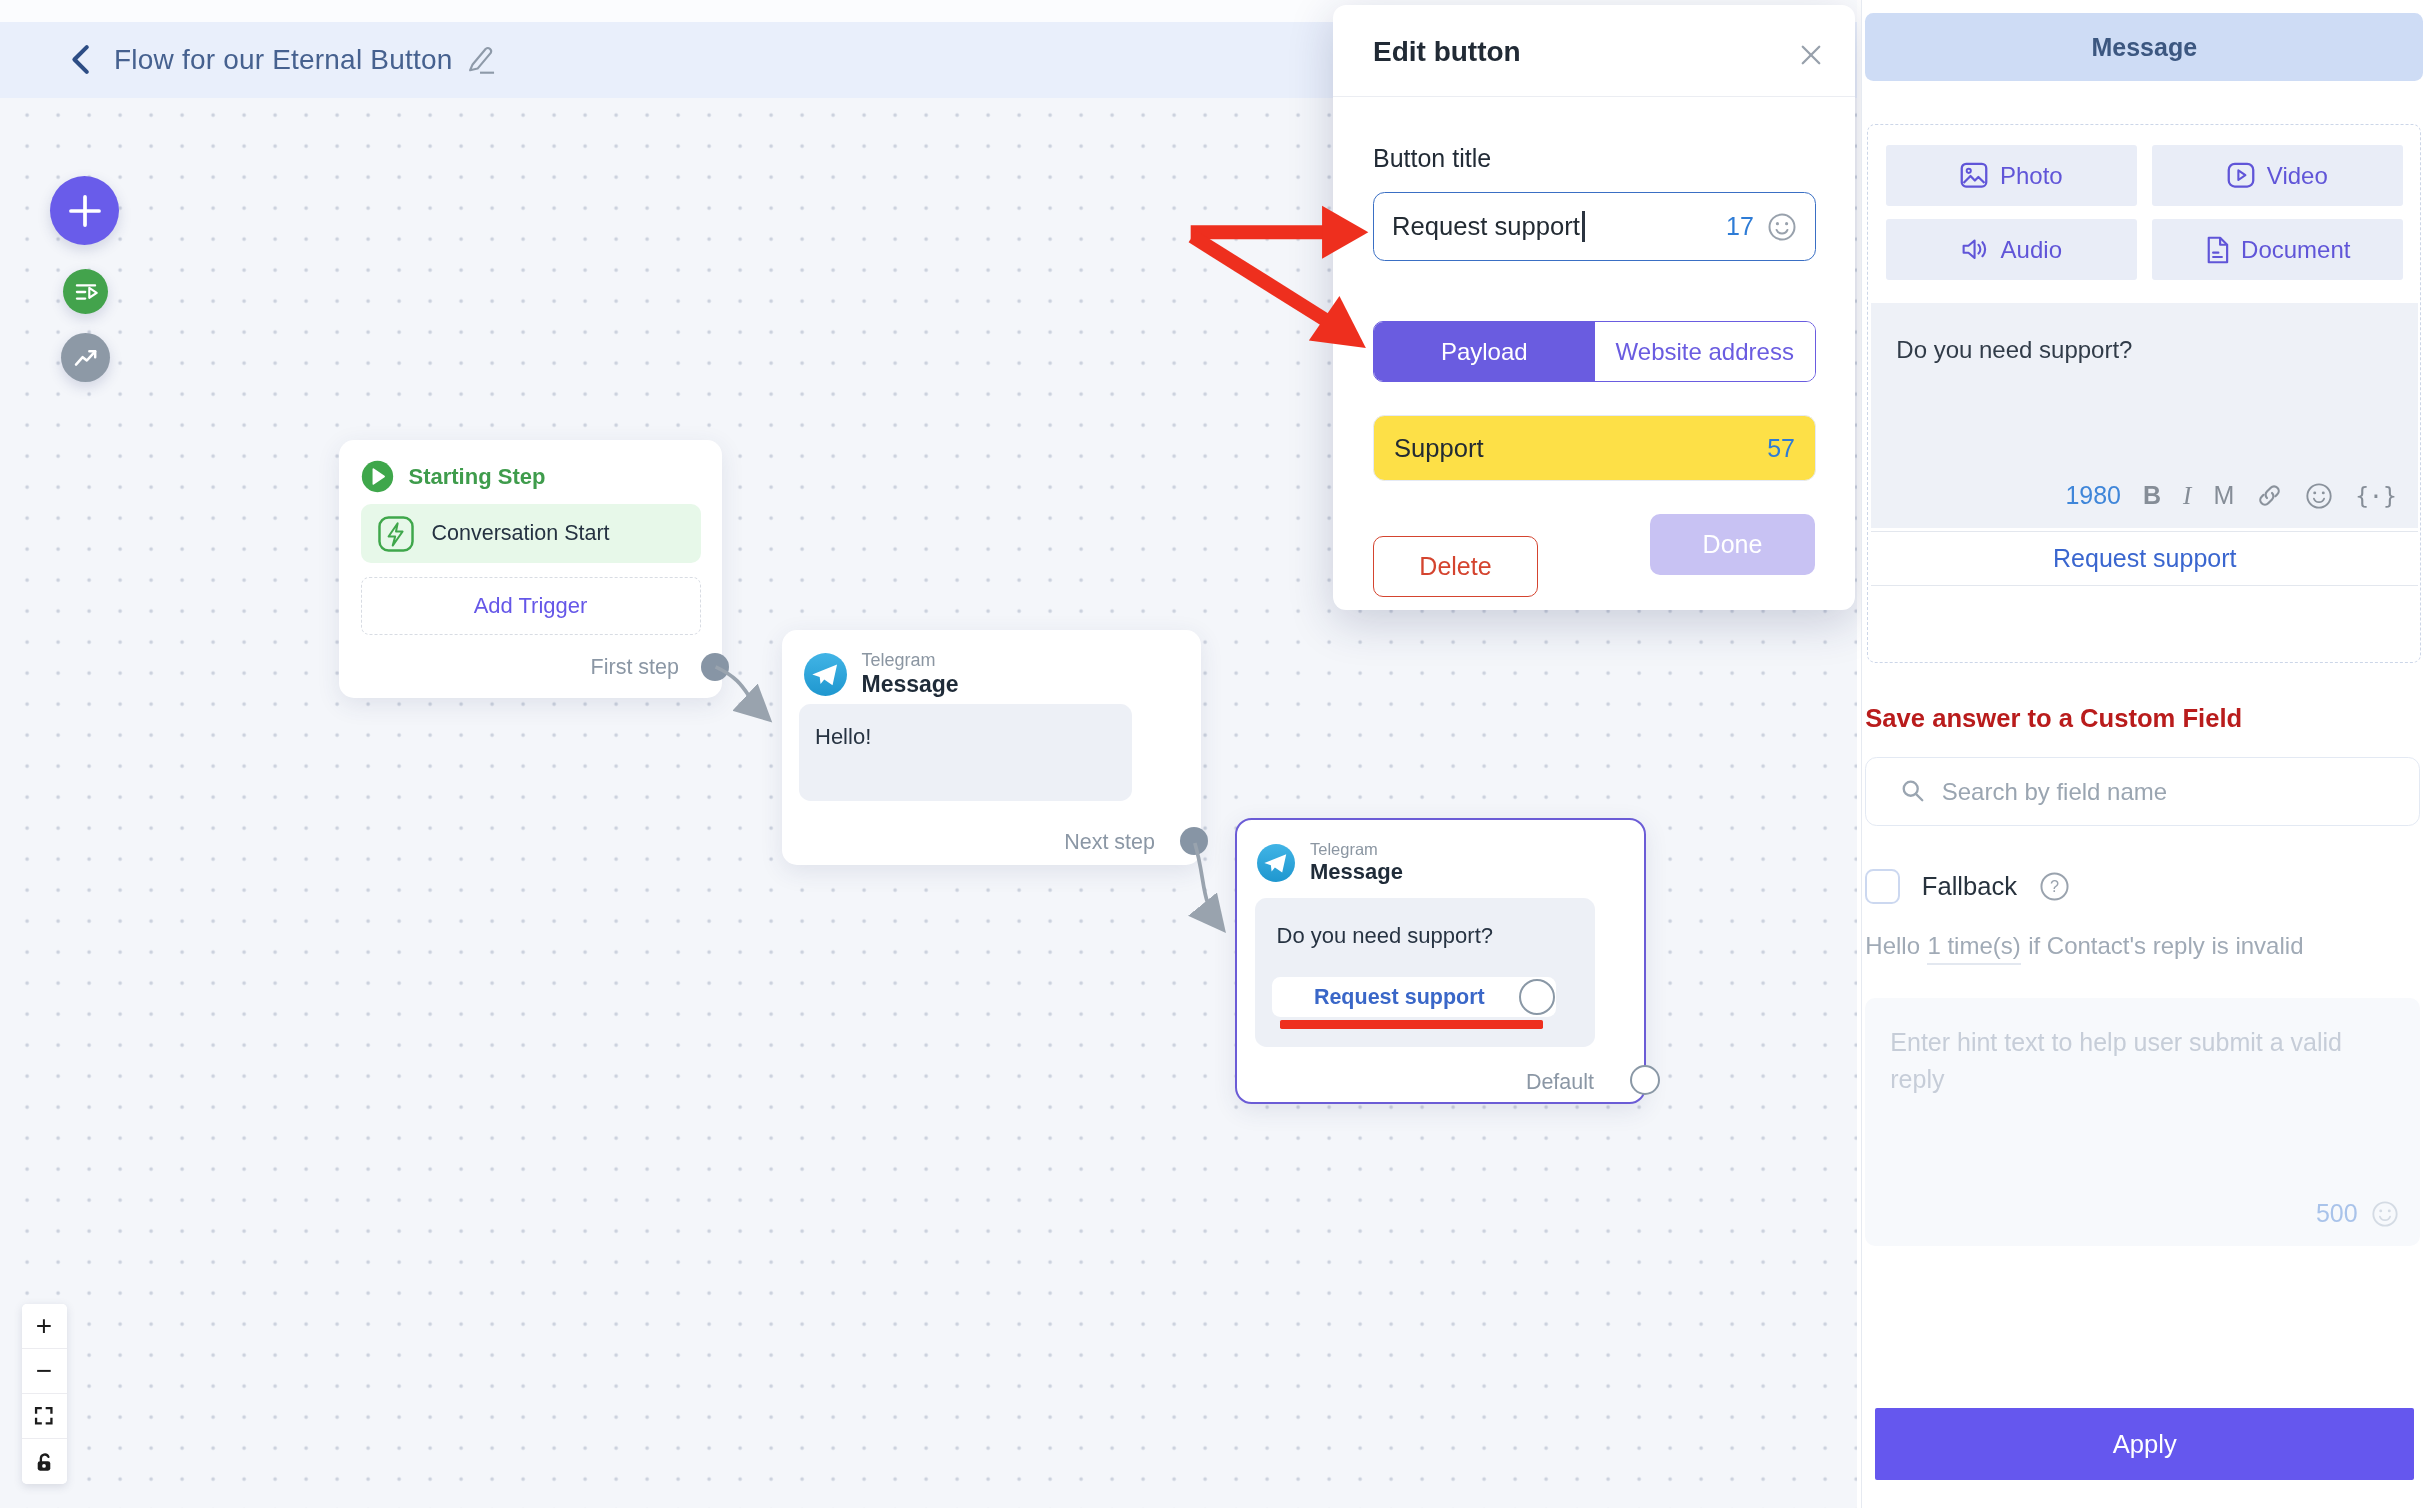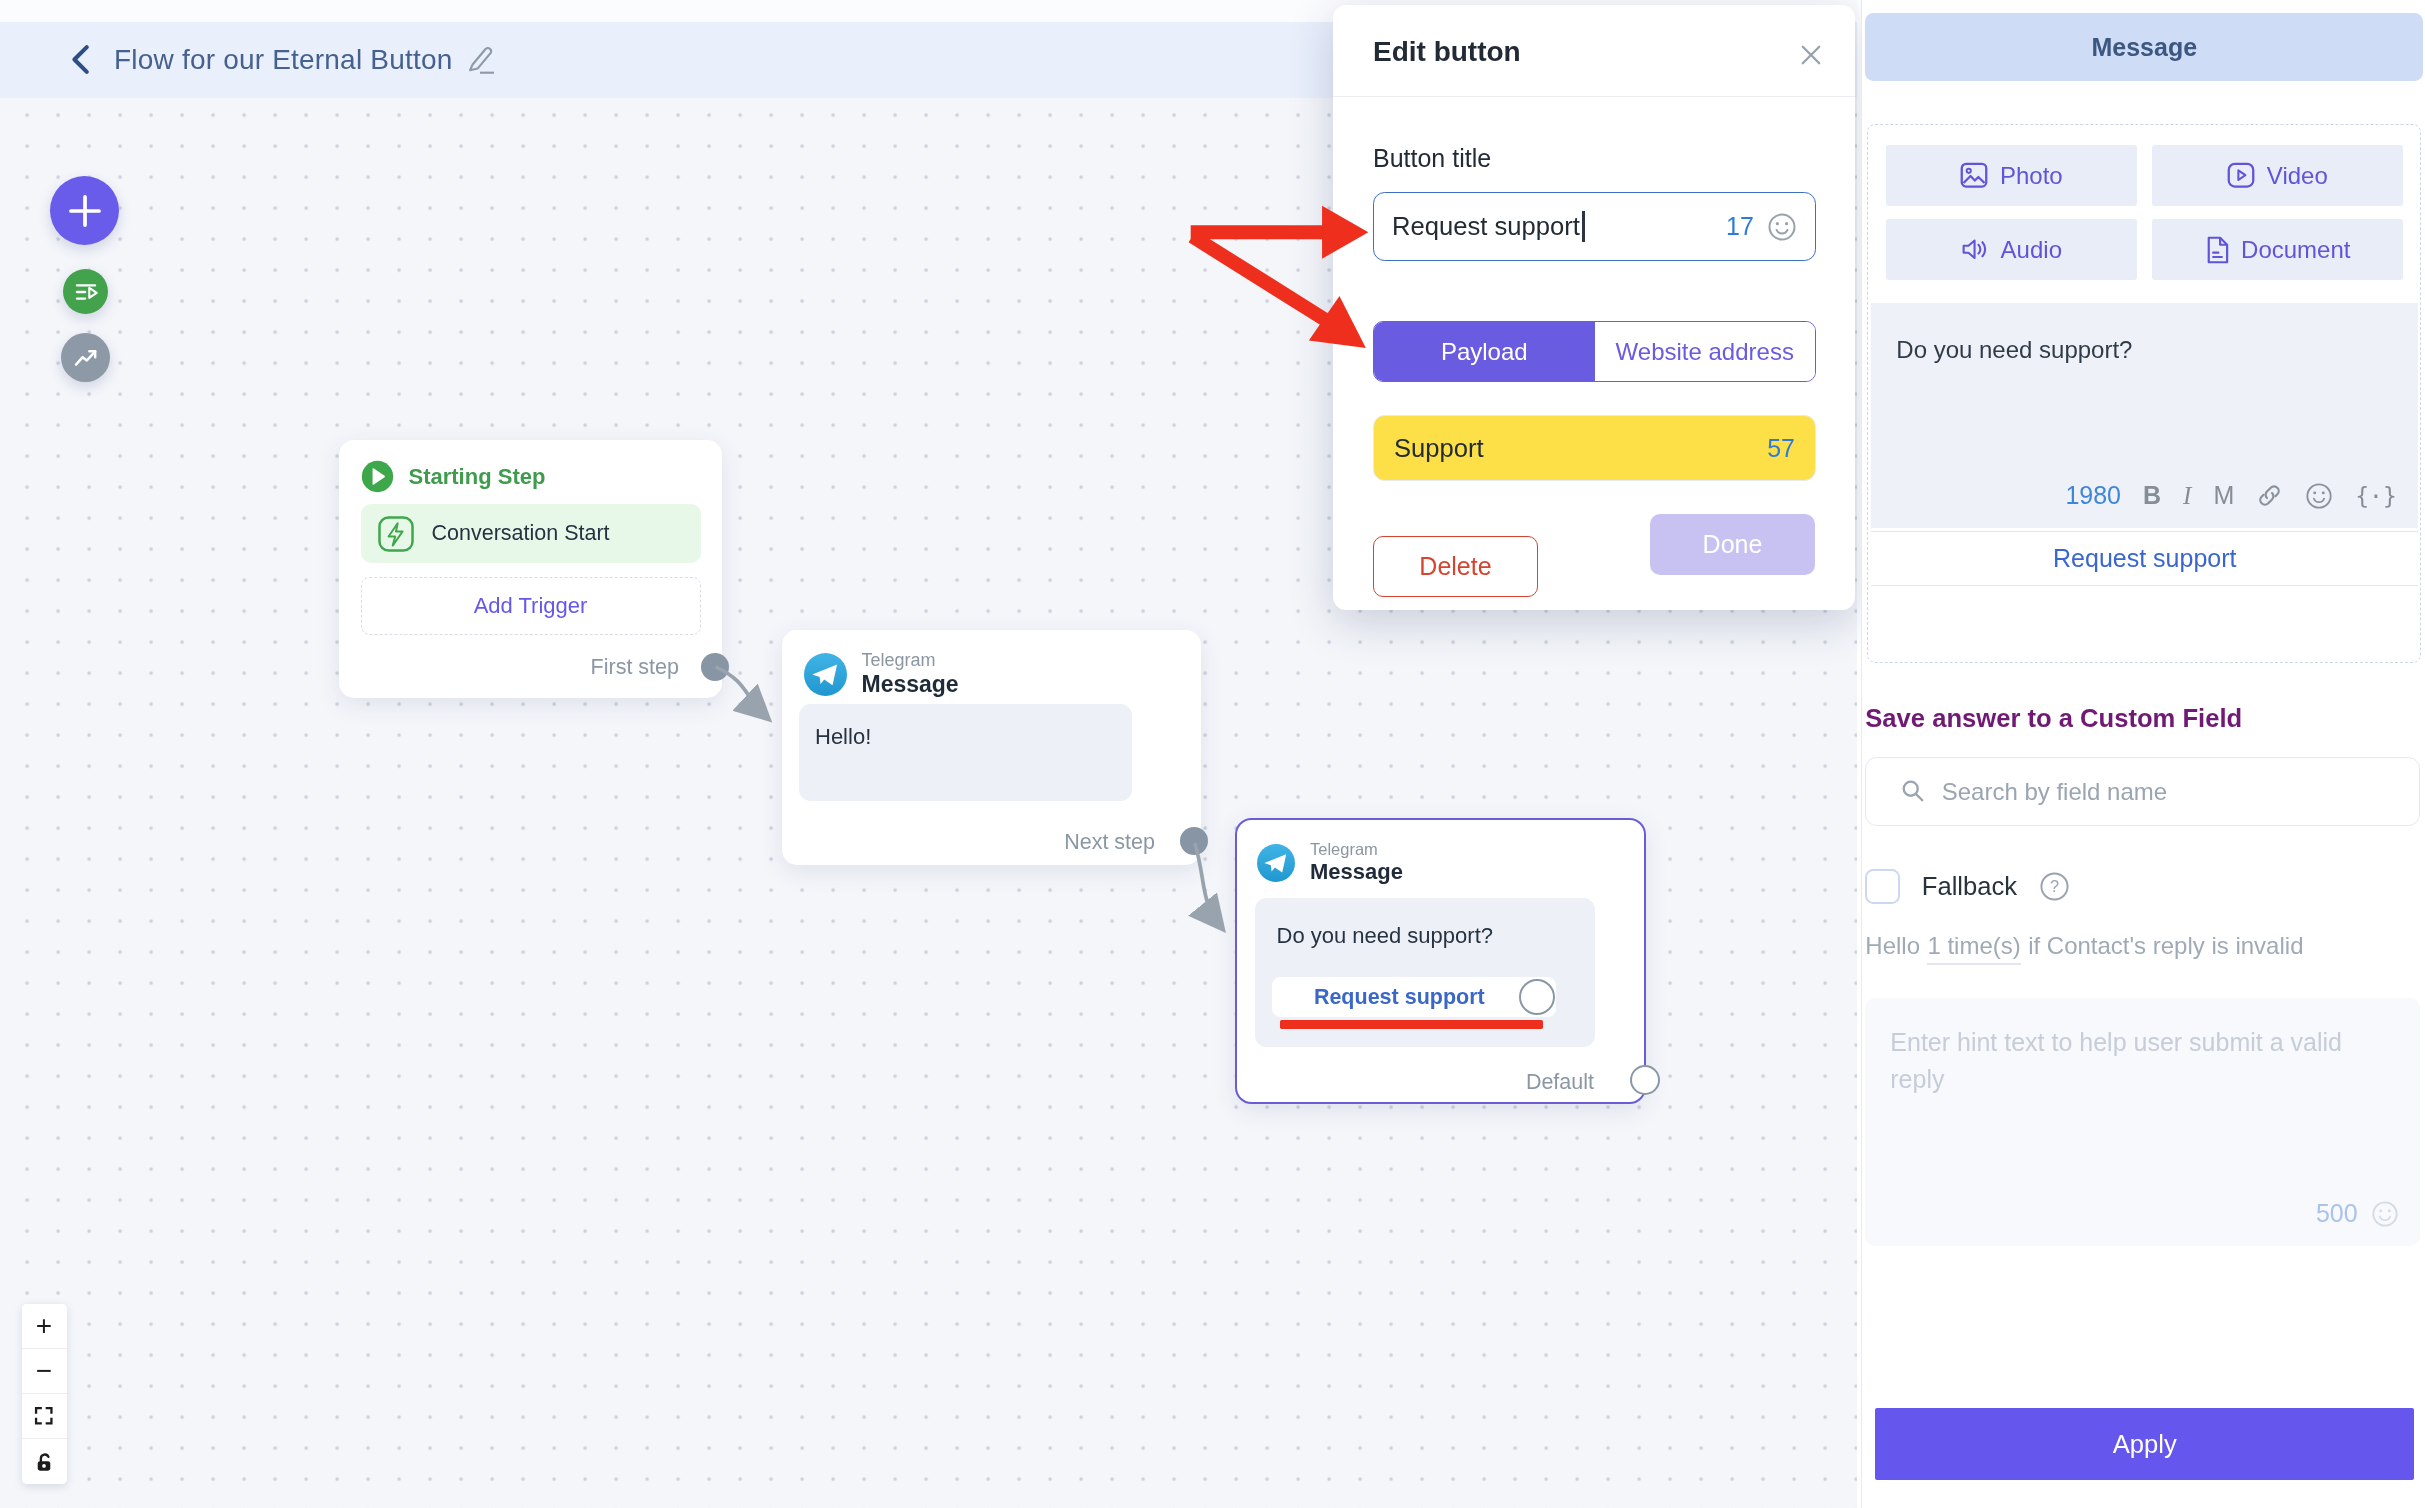--- a/index.html
+++ b/index.html
@@ -93,21 +93,21 @@
   .sb-toolbar { position:absolute; right:21.5px; bottom:18px; display:flex; align-items:center; gap:22px; }
   .tb-item { font-size:25px; color:#858d97; cursor:pointer; }
   .tb-bold { font-weight:700; }
   .tb-italic { font-style:italic; font-family:"Liberation Serif", serif; }
   .tb-braces { font-family:"DejaVu Sans Mono", monospace; font-size:23px; }
   .sb-reqrow { position:absolute; left:3.3px; top:406px; width:547px; height:55px; background:#fff;
     border-top:0.8px solid #e3e7ee; border-bottom:0.8px solid #e3e7ee;
     display:flex; align-items:center; justify-content:center; font-size:25px; color:#3a66cf; cursor:pointer; }
   .sb-addbox { position:absolute; left:10px; top:466px; width:534px; height:66px; border:1.7px dashed #ccd6e8; border-radius:8.3px;
     display:flex; align-items:center; justify-content:center; font-size:25px; color:#3a66cf; cursor:pointer; }
-  .sb-heading { position:absolute; left:3.3px; top:704px; font-size:25.6px; font-weight:700; color:#701a75; }
+  .sb-heading { position:absolute; left:3.3px; top:704px; font-size:25.6px; font-weight:700; color:#b91c1c; }
   .sb-search { position:absolute; left:3.3px; top:757px; width:555px; height:69px; border:1.7px solid #e3e9f3; border-radius:11.6px;
     background:#fff; display:flex; align-items:center; padding:0 34px; gap:15px; }
   .sb-search input { border:none; outline:none; flex:1; font-size:24px; color:#39434e; font-family:"Liberation Sans",sans-serif; background:transparent; }
   .sb-search input::placeholder { color:#9aa5b1; }
   .fb-row { position:absolute; left:3.3px; top:869px; display:flex; align-items:center; gap:21.5px; }
   .fb-check { width:35px; height:35px; border:2.1px solid #ccd8f0; border-radius:8.3px; background:#fff; cursor:pointer; }
   .fb-label { font-size:25.6px; color:#27323d; }
   .retry-line { position:absolute; left:3.3px; top:932px; font-size:24px; color:#a0aab6; }
   .retry-val { border-bottom:2.5px solid #e3e8f0; padding-bottom:4.1px; margin:0 7.4px; cursor:text; }
   .hint-wrap { position:absolute; left:3.3px; top:998px; width:555px; height:248px; background:#f7f9fc; border-radius:10px; }

